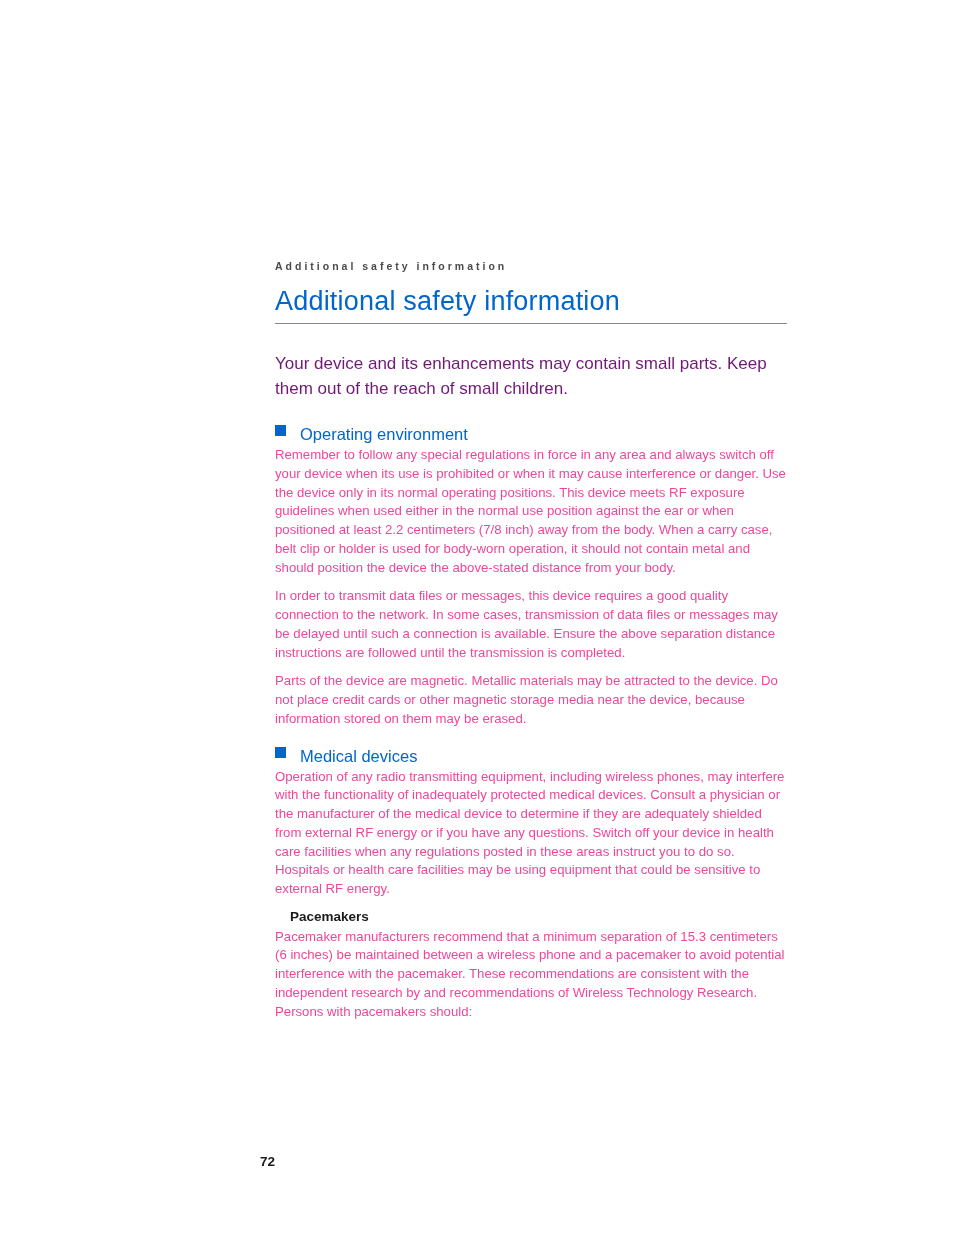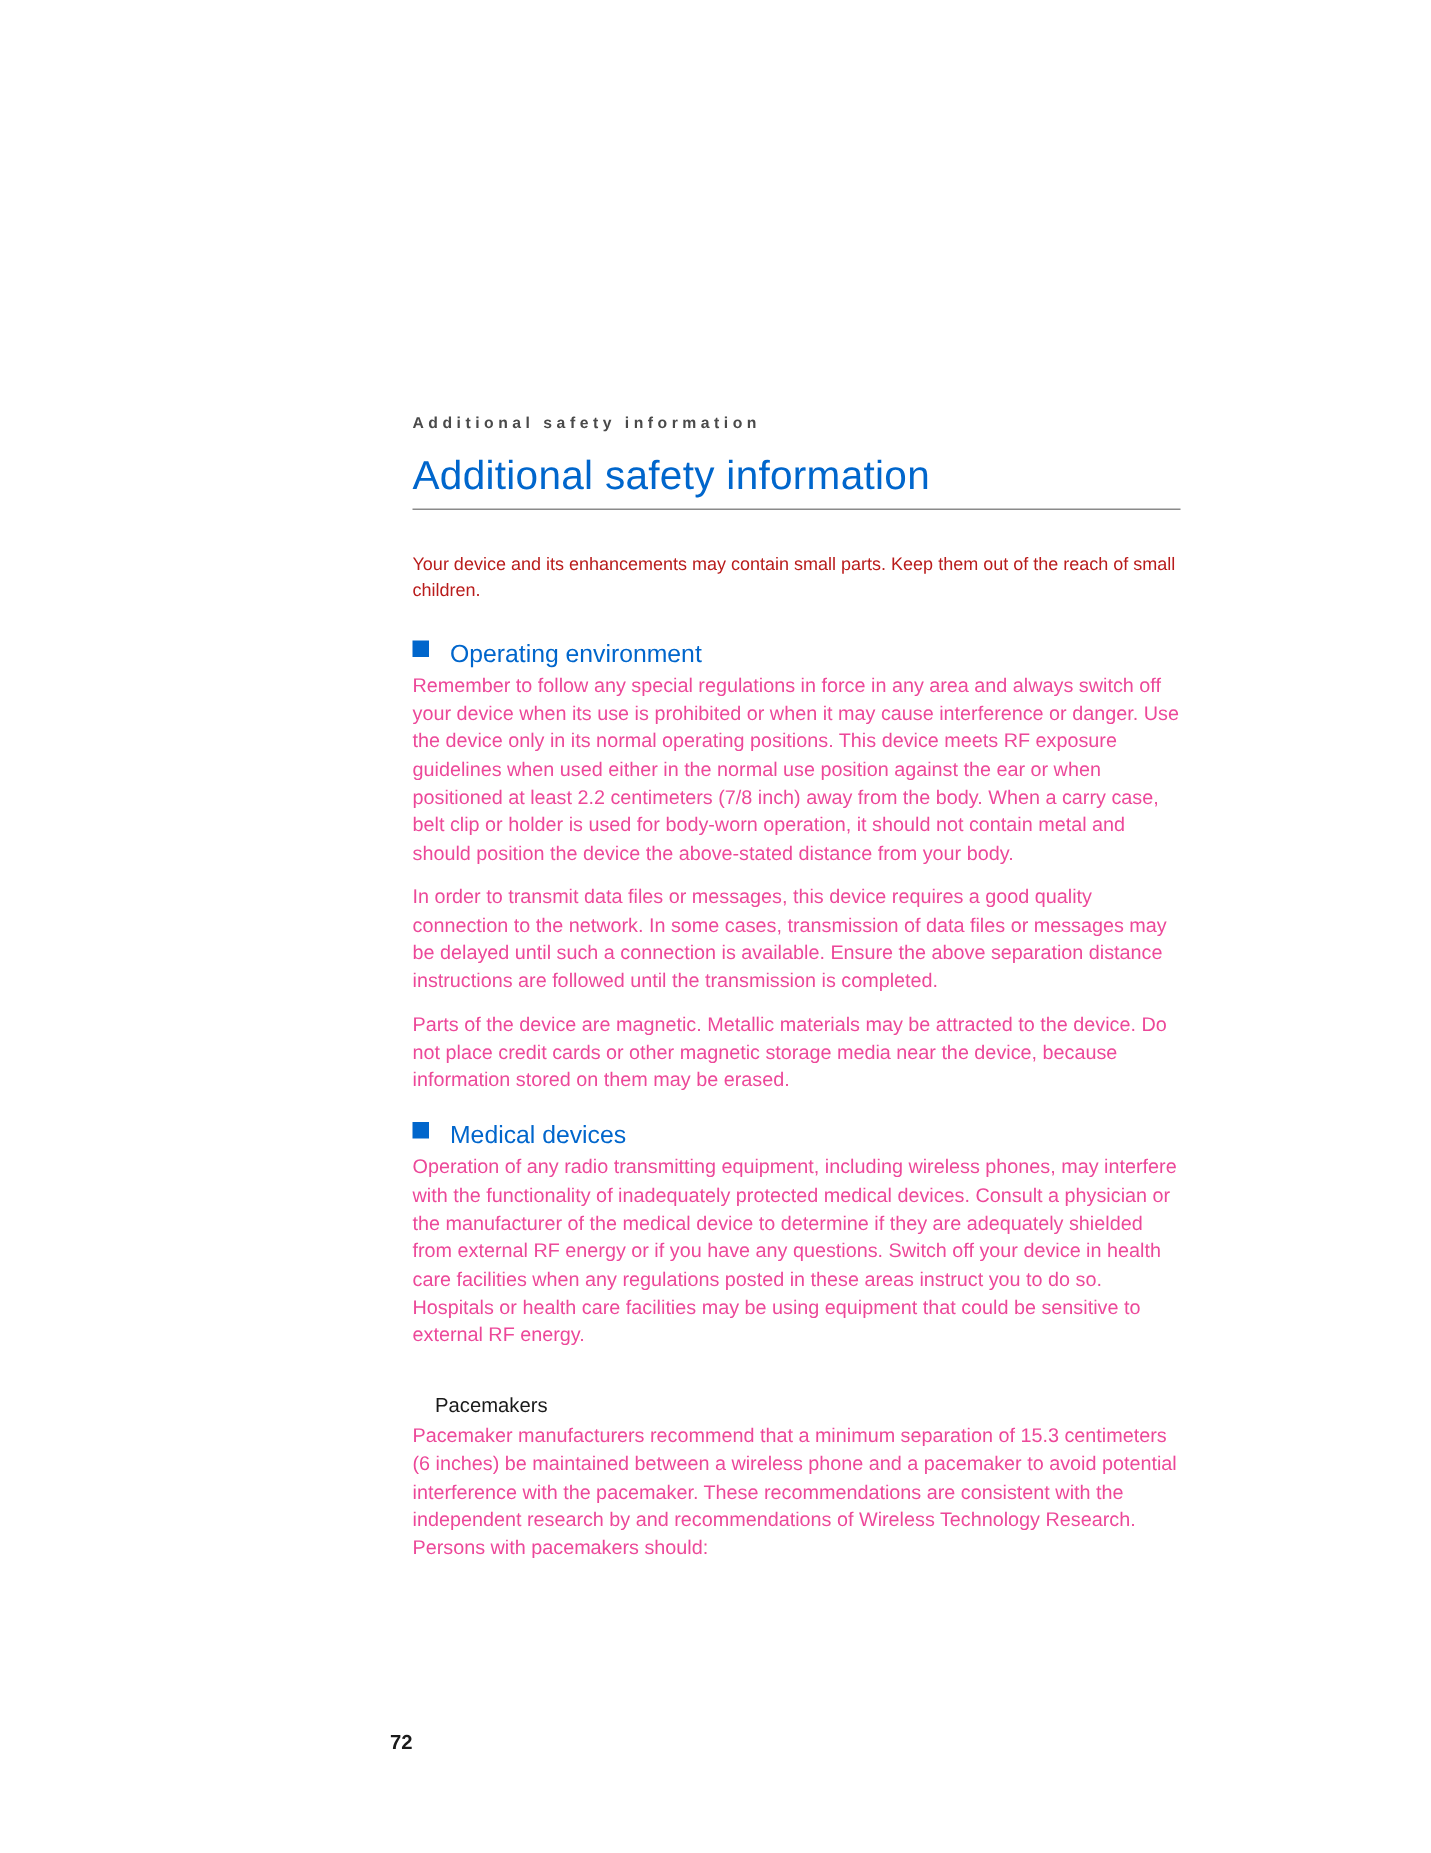--- a/index.html
+++ b/index.html
@@ -8,44 +8,44 @@
     background: #ffffff;
     font-family: "Helvetica Neue", Arial, sans-serif;
     color: #1a1a1a;
     width: 954px;
     height: 1235px;
     position: relative;
   }
   .page {
     position: absolute;
     left: 275px;
-    top: 276px;
+    top: 260px;
     width: 512px;
   }
   .running-header {
     font-size: 10.5px;
     letter-spacing: 3px;
     font-weight: 700;
     color: #4a4a4a;
     margin-bottom: 14px;
   }
   .title {
     font-size: 27px;
     color: #0066cc;
     font-weight: 400;
     padding-bottom: 6px;
     border-bottom: 1px solid #8a8a8a;
     margin-bottom: 28px;
     letter-spacing: 0.2px;
   }
   .intro {
-    font-size: 12px;
+    font-size: 17px;
     line-height: 1.45;
     margin-bottom: 24px;
-    color: #b91c1c;
+    color: #701a75;
     margin-top: 20px;
   }
   .section-head {
     display: flex;
     margin-bottom: 2px;
     margin-top: 10px;
   }
   .square {
     width: 11px;
     height: 11px;
@@ -59,22 +59,22 @@
     font-weight: 400;
   }
   .para {
     font-size: 13.2px;
     line-height: 1.42;
     margin-bottom: 10px;
     color: #ec4899;
   }
   .subhead {
     font-size: 13.5px;
-    font-weight: 400;
-    margin-top: 29px;
+    font-weight: 700;
+    margin-top: 10px;
     margin-bottom: 4px;
     padding-left: 15px;
   }
   .page-number {
     position: absolute;
     left: 260px;
     top: 1154px;
     font-size: 13.5px;
     font-weight: 700;
   }

